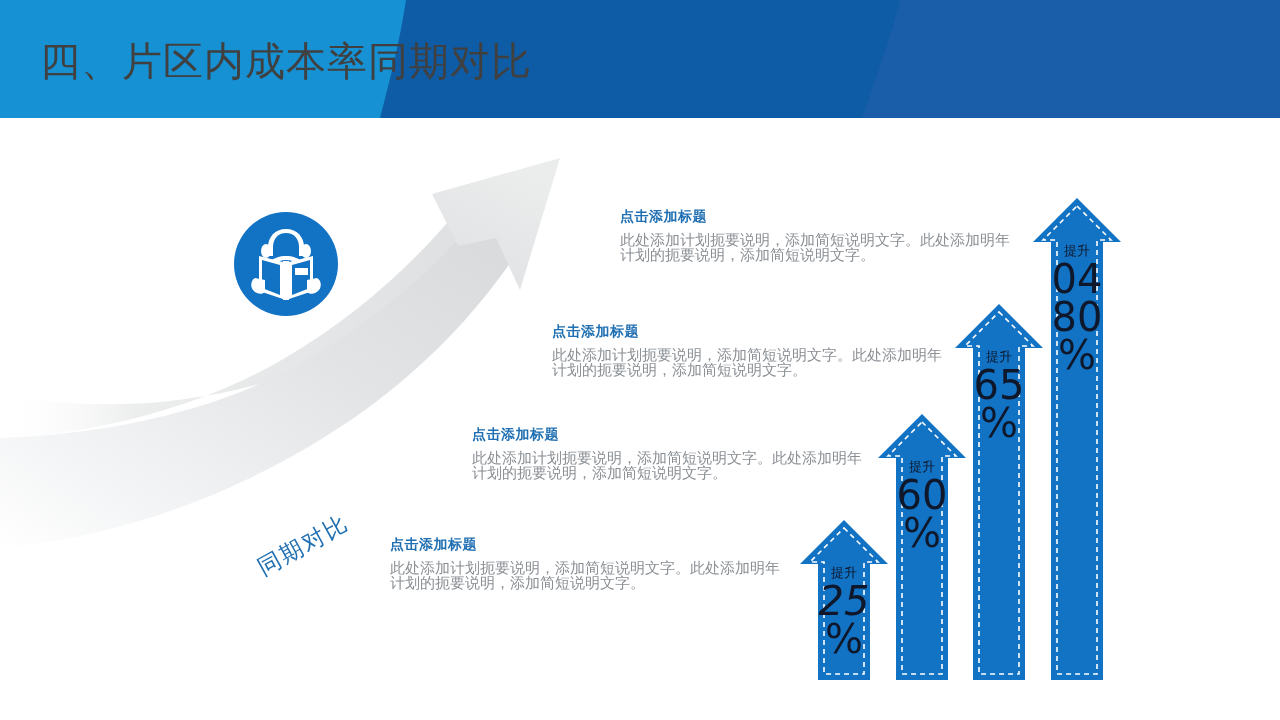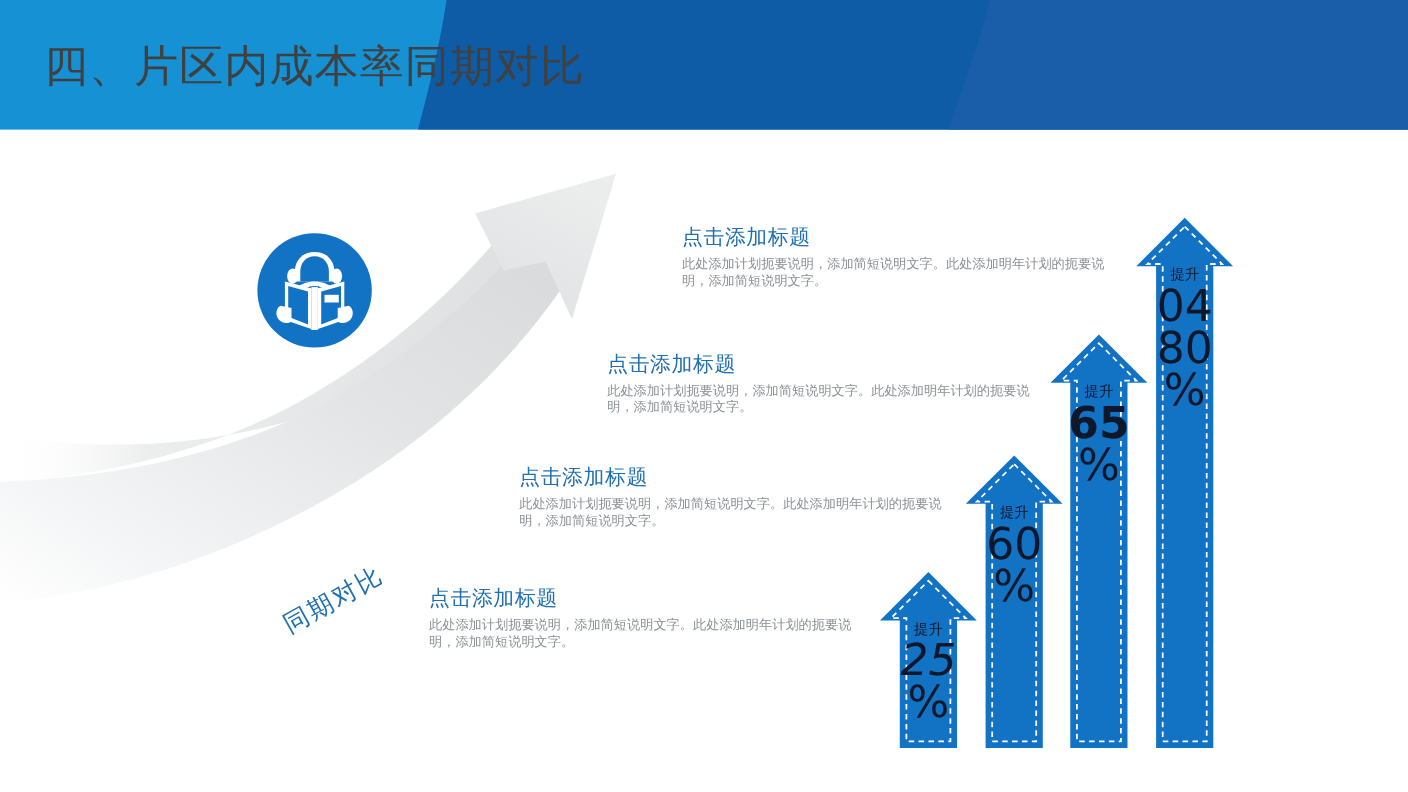--- a/index.html
+++ b/index.html
@@ -52,30 +52,30 @@
   
   #reading-icon {
     position: absolute;
     left: 233px; top: 211px;
     width: 106px; height: 106px;
   }
 
   
   .textblock { position: absolute; width: 400px; }
   .tb-title {
-    font-size: 19px;
+    font-size: 14px;
     color: #1f6fb2;
-    font-weight: normal;
+    font-weight: bold;
     line-height: 26px;
     letter-spacing: 0.5px;
     white-space: nowrap;
   }
   .tb-body {
     margin-top: 4px;
-    font-size: 12px;
+    font-size: 15px;
     line-height: 15px;
     color: #8a8f94;
     width: 392px;
   }
 
   #tb1 { left: 620px; top: 203px; }
   #tb2 { left: 552px; top: 318px; }
   #tb3 { left: 472px; top: 421px; }
   #tb4 { left: 390px; top: 531px; }
 
@@ -209,21 +209,21 @@
     <div class="bar-label bar-num" style="top:64px;">60</div>
     <div class="bar-label bar-num" style="top:102px;">%</div>
   </div>
 
   <div class="bar" style="left:953px; top:302px; width:92px; height:380px;">
     <svg width="92" height="380" viewBox="0 0 92 380">
       <path d="M 46 2 L 90 46 L 72 46 L 72 378 L 20 378 L 20 46 L 2 46 Z" fill="#1272C4"></path>
       <path d="M 46 10 L 80 44 L 66 44 L 66 372 L 26 372 L 26 44 L 12 44 Z" fill="none" stroke="#ffffff" stroke-width="1.6" stroke-dasharray="5 4"></path>
     </svg>
     <div class="bar-label bar-sub" style="top:47px;">提升</div>
-    <div class="bar-label bar-num" style="top:64px;font-weight:bold;">65</div>
+    <div class="bar-label bar-num" style="top:64px;">65</div>
     <div class="bar-label bar-num" style="top:102px;">%</div>
   </div>
 
   <div class="bar" style="left:1031px; top:196px; width:92px; height:486px;">
     <svg width="92" height="486" viewBox="0 0 92 486">
       <path d="M 46 2 L 90 46 L 72 46 L 72 484 L 20 484 L 20 46 L 2 46 Z" fill="#1272C4"></path>
       <path d="M 46 10 L 80 44 L 66 44 L 66 478 L 26 478 L 26 44 L 12 44 Z" fill="none" stroke="#ffffff" stroke-width="1.6" stroke-dasharray="5 4"></path>
     </svg>
     <div class="bar-label bar-sub" style="top:47px;">提升</div>
     <div class="bar-label bar-num" style="top:64px;">04</div>

